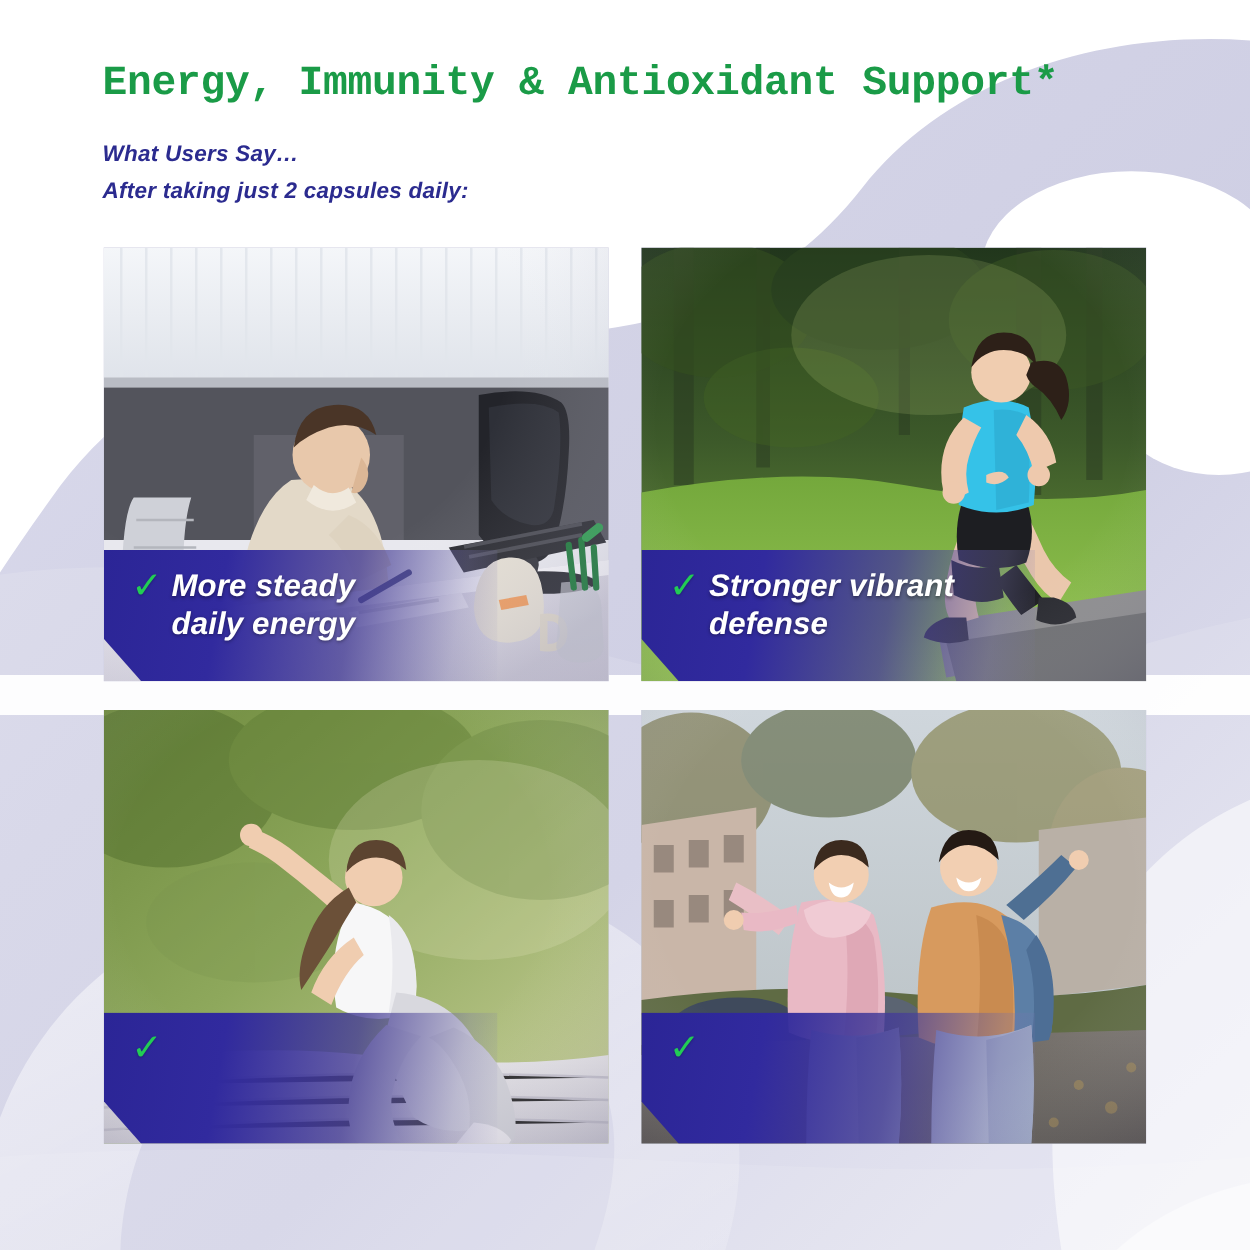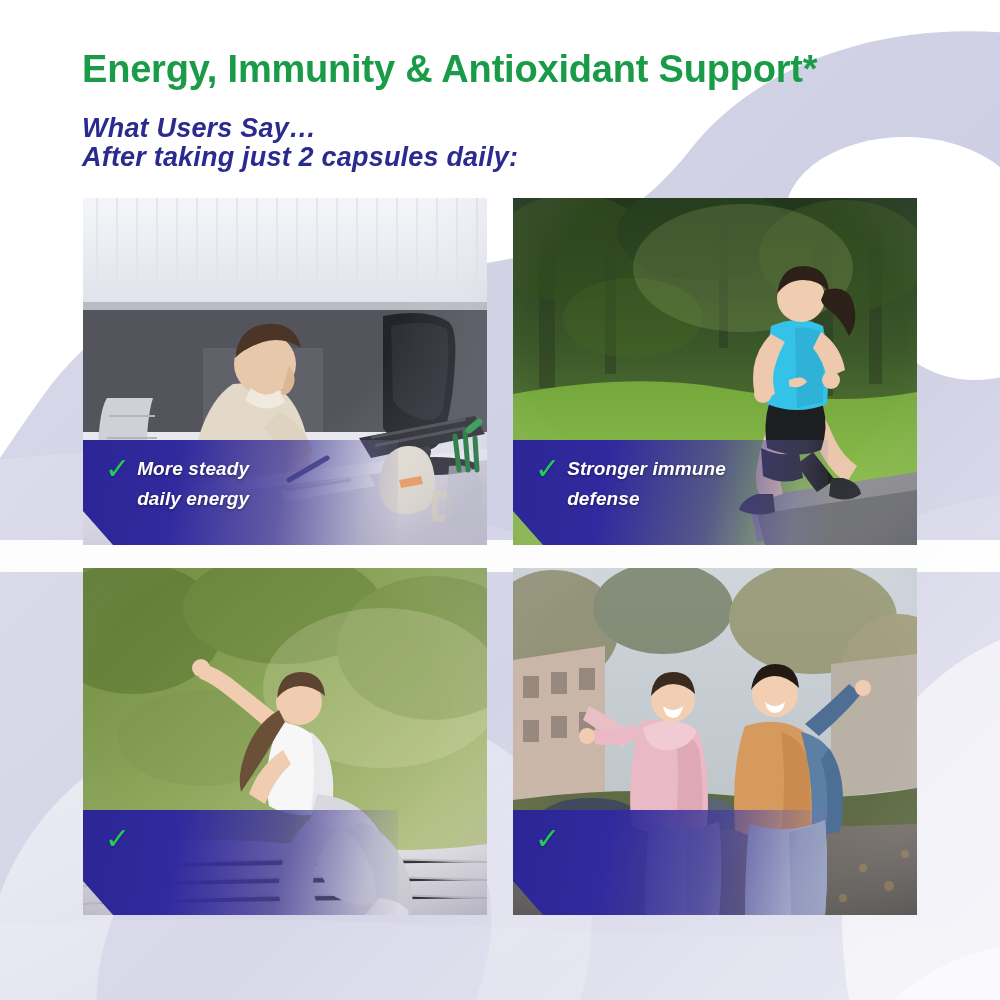--- a/index.html
+++ b/index.html
@@ -15,27 +15,27 @@
   .bg-layer{position:absolute;inset:0;width:1000px;height:1000px;}
   .bg-base{
     background:linear-gradient(135deg,#dcdcee 0%,#d3d3e6 35%,#cfcfe4 60%,#e6e6f2 100%);
   }
   .bg-svg{position:absolute;inset:0;}
 
   
   .header{position:absolute;left:0;top:0;width:1000px;z-index:6;}
   .headline{
     position:absolute;left:82px;top:48px;
-    font-size:38px;font-weight:700;letter-spacing:-0.2px;
+    font-size:33px;font-weight:700;letter-spacing:-0.2px;
     color:#1a9b47;white-space:nowrap;
-    font-family:Liberation Sans, sans-serif;
+    font-family:Liberation Mono, monospace;
   }
   .subline{
     position:absolute;left:82px;
-    font-style:italic;font-weight:700;font-size:27px;
+    font-style:italic;font-weight:700;font-size:18px;
     color:#2b2b8f;white-space:nowrap;letter-spacing:0.2px;
   }
   .subline.l1{top:113px;}
   .subline.l2{top:142px;}
 
   
   .grid{position:absolute;left:83px;top:198px;width:834px;height:717px;z-index:5;}
   .card{
     position:absolute;width:404px;height:347px;overflow:hidden;
     background:#c9c9dd;
@@ -54,21 +54,21 @@
     background:linear-gradient(100deg,#2b2596 0%,#312a9e 30%,rgba(70,62,150,0.80) 62%,rgba(120,115,175,0.30) 88%,rgba(150,145,195,0.02) 100%);
     -webkit-clip-path:polygon(0 0,100% 0,100% 100%,30px 100%,0 calc(100% - 34px));
     clip-path:polygon(0 0,100% 0,100% 100%,30px 100%,0 calc(100% - 34px));
     display:flex;align-items:flex-start;padding:14px 0 0 22px;box-sizing:border-box;
   }
   .check{
     color:#22cc55;font-size:30px;line-height:30px;font-weight:700;
     margin-right:7px;flex:0 0 auto;text-shadow:0 1px 2px rgba(0,0,0,.28);
   }
   .cap-text{
-    color:#ffffff;font-weight:700;font-style:italic;font-size:19px;line-height:30px;
+    color:#ffffff;font-weight:700;font-style:italic;font-size:25px;line-height:30px;
     letter-spacing:0.1px;text-shadow:0 1px 3px rgba(0,0,0,.42);
     white-space:pre-line;
   }
 </style>
 </head>
 <body>
 
 <div id="stage">
 
   <div class="bg-layer bg-base"></div>
@@ -265,21 +265,21 @@
           <defs>
               <radialGradient id="vigB" cx="0.5" cy="0.4" r="0.85">
             <stop offset="0.55" stop-color="#ffffff" stop-opacity="0"></stop>
             <stop offset="1" stop-color="#2b2550" stop-opacity="0.2"></stop>
               </radialGradient>
             </defs>
         </svg>
       </div>
       <div class="caption">
         <span class="check">✓</span>
-        <span class="cap-text">Stronger immune
+        <span class="cap-text">Stronger vibrant
 defense</span>
       </div>
     </div>
 
     <div class="card c2">
       <div class="photo">
         <svg viewBox="0 0 404 347" preserveAspectRatio="xMidYMid slice" xmlns="http://www.w3.org/2000/svg">
           <defs>
             <linearGradient id="yogaBg" x1="0" y1="0" x2="1" y2="1">
               <stop offset="0" stop-color="#6e8a3e"></stop>

